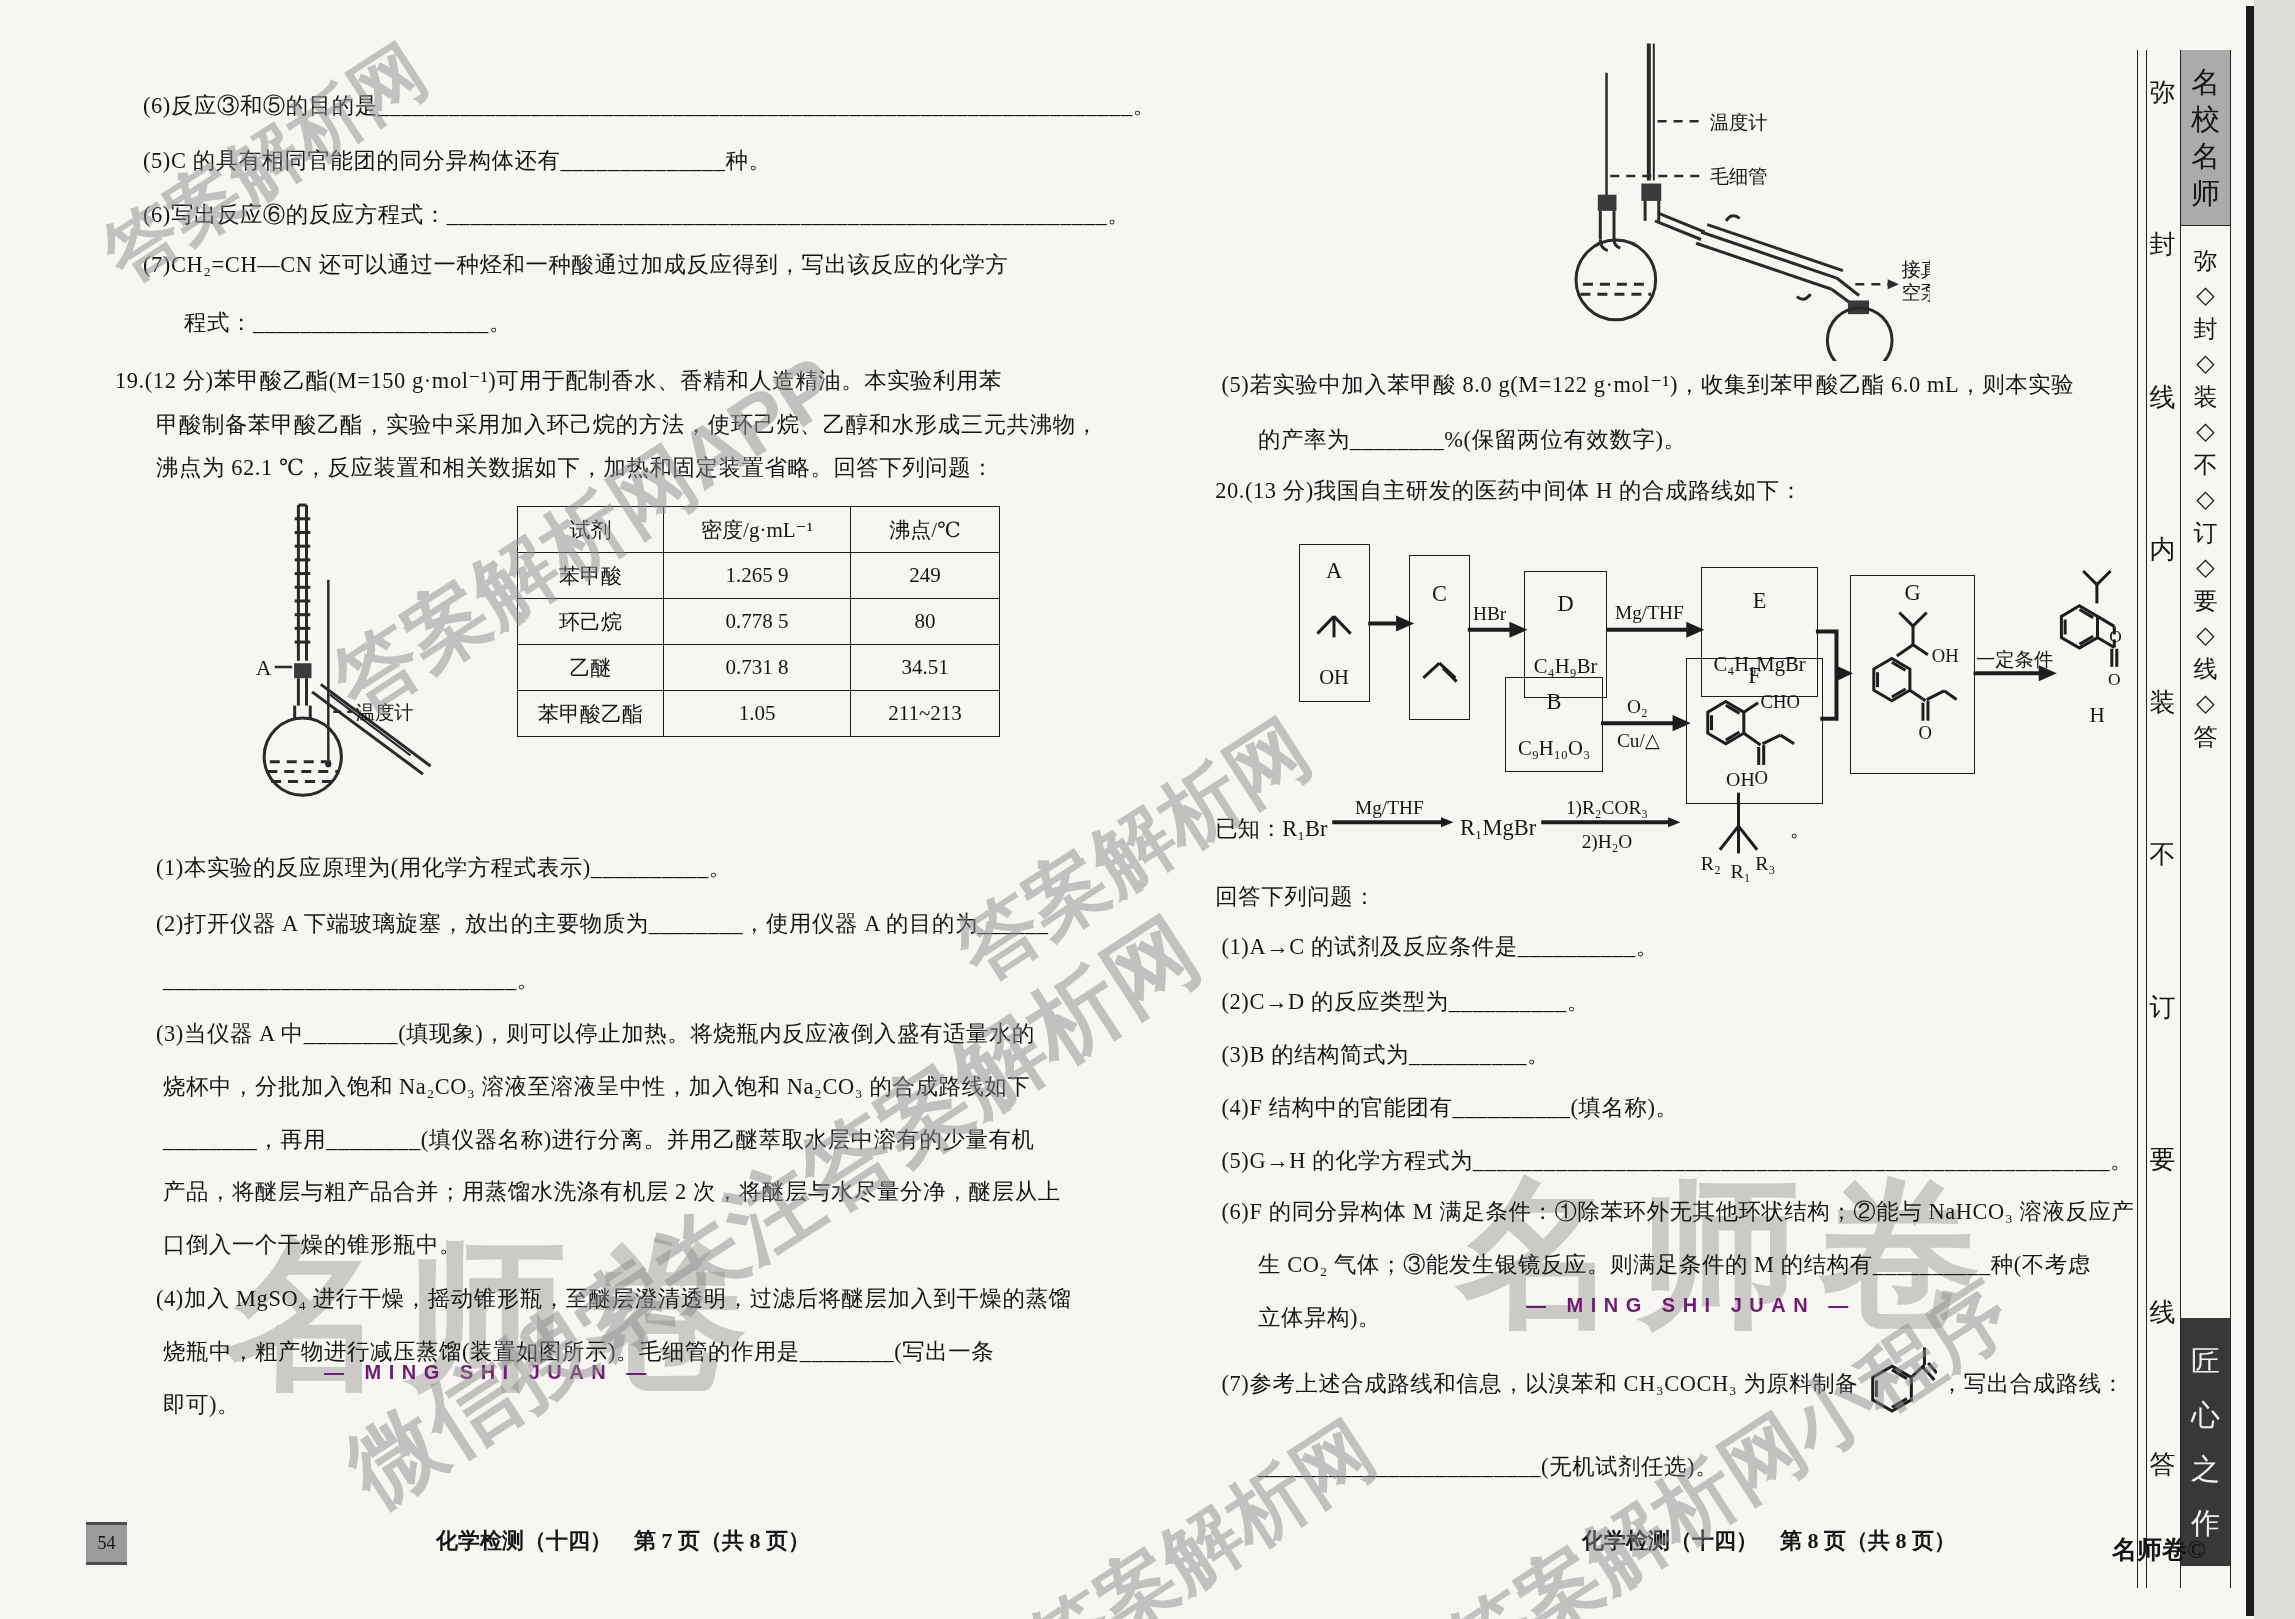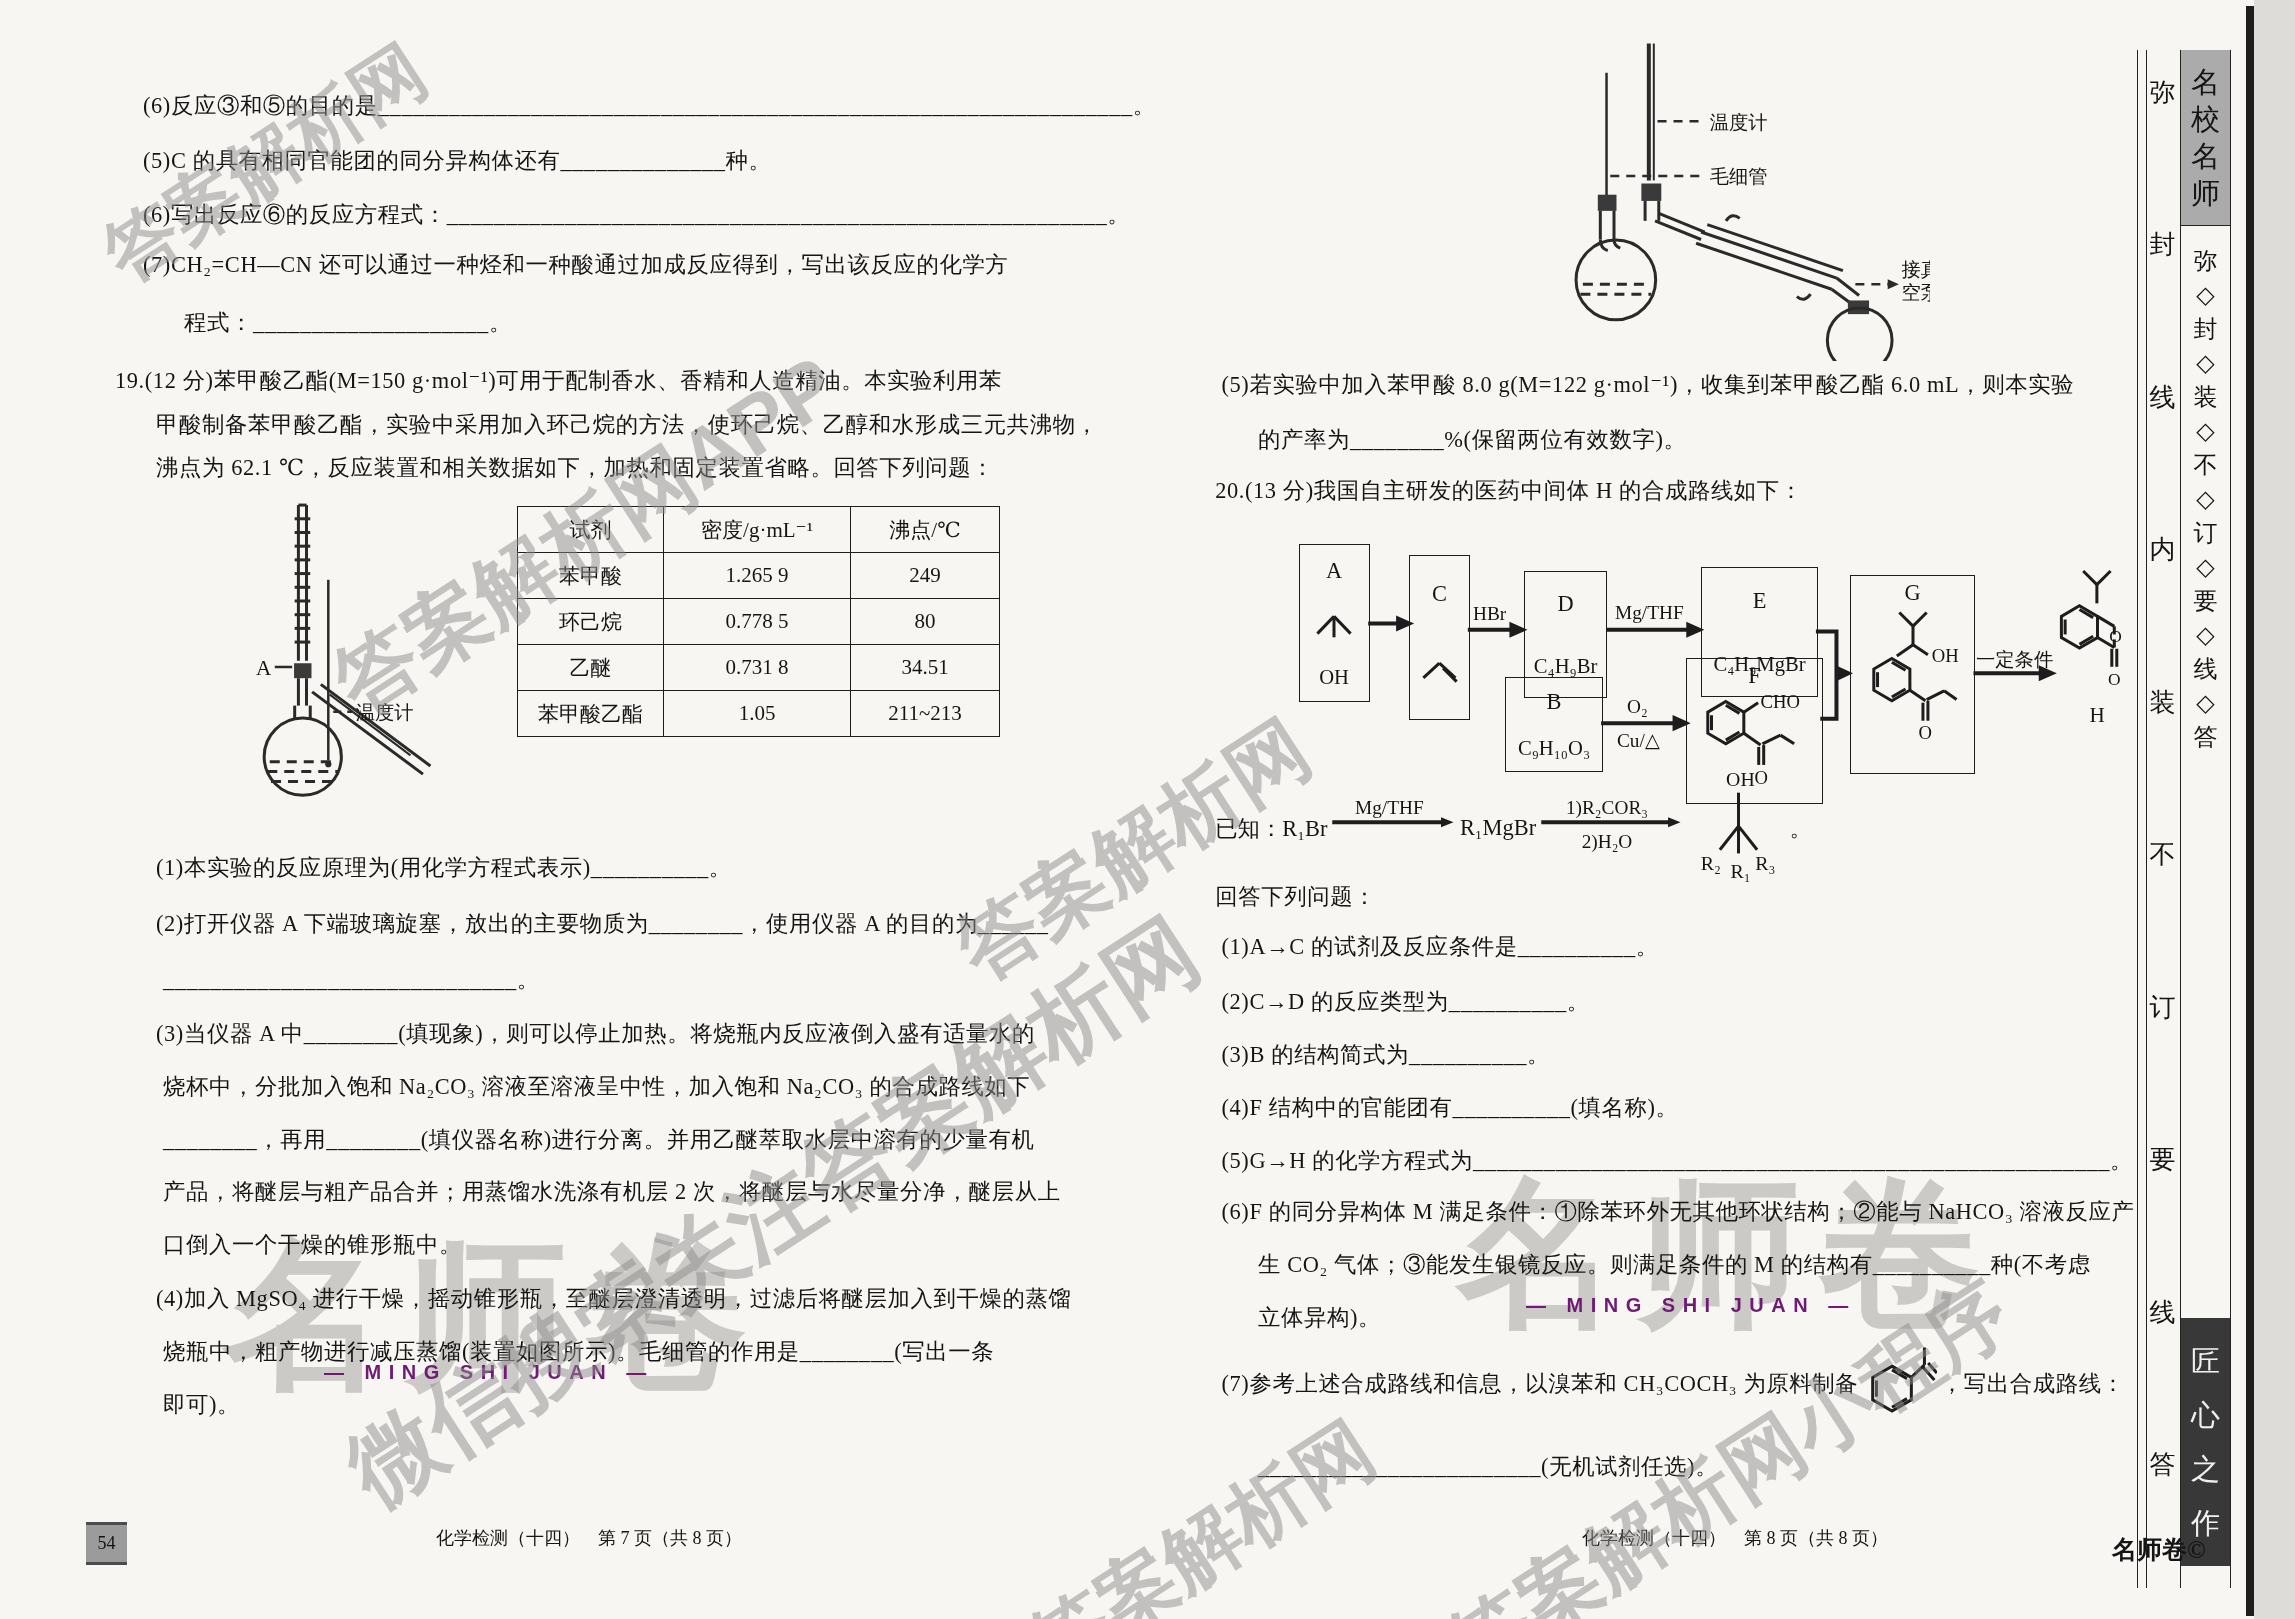--- a/index.html
+++ b/index.html
@@ -34,21 +34,21 @@
   .rbox{position:absolute;border:1.9px solid #1d1d1d;display:flex;flex-direction:column;align-items:center;justify-content:space-around;font-size:22.4px;}
   .rbox .frm{font-size:20.6px;letter-spacing:0;}
   .rlbl{position:absolute;font-size:19.3px;white-space:nowrap;letter-spacing:0;}
   .known{position:absolute;left:1.2px;top:744px;display:flex;align-items:center;font-size:22.4px;}
   .karr{position:relative;width:125px;height:69px;margin:0 3.7px;}
   .karr .t{position:absolute;left:0;right:8.7px;top:3.7px;text-align:center;font-size:19.3px;}
   .karr .b{position:absolute;left:0;right:8.7px;top:37px;text-align:center;font-size:19.3px;}
   .karr svg{position:absolute;left:0;top:22.4px;}
 
   
-  .foot{position:absolute;font-size:18px;z-index:3;white-space:nowrap;}
+  .foot{position:absolute;font-size:22px;z-index:3;white-space:nowrap;font-weight:bold;}
   .pnum{position:absolute;left:86px;top:1522px;width:41px;height:37px;background:#9b9b9b;
         border-top:3.1px solid #4c4c4c;border-bottom:3.1px solid #4c4c4c;
         display:flex;align-items:center;justify-content:center;font-size:18px;z-index:3;}
   .sb-dline{position:absolute;left:2137px;top:50px;height:1538px;width:7.5px;
         border-left:1.9px solid #232323;border-right:1.9px solid #232323;z-index:3;}
   .sb-inner{position:absolute;left:2147px;top:75px;height:1407px;width:31px;display:flex;
         flex-direction:column;justify-content:space-between;align-items:center;font-size:26px;z-index:3;}
   .sb-outer{position:absolute;left:2180px;top:50px;height:1538px;width:49px;
         border-left:1.9px solid #232323;border-right:1.9px solid #232323;z-index:3;}
   .sb-brand{background:#ababab;border-bottom:1.9px solid #232323;display:flex;flex-direction:column;

